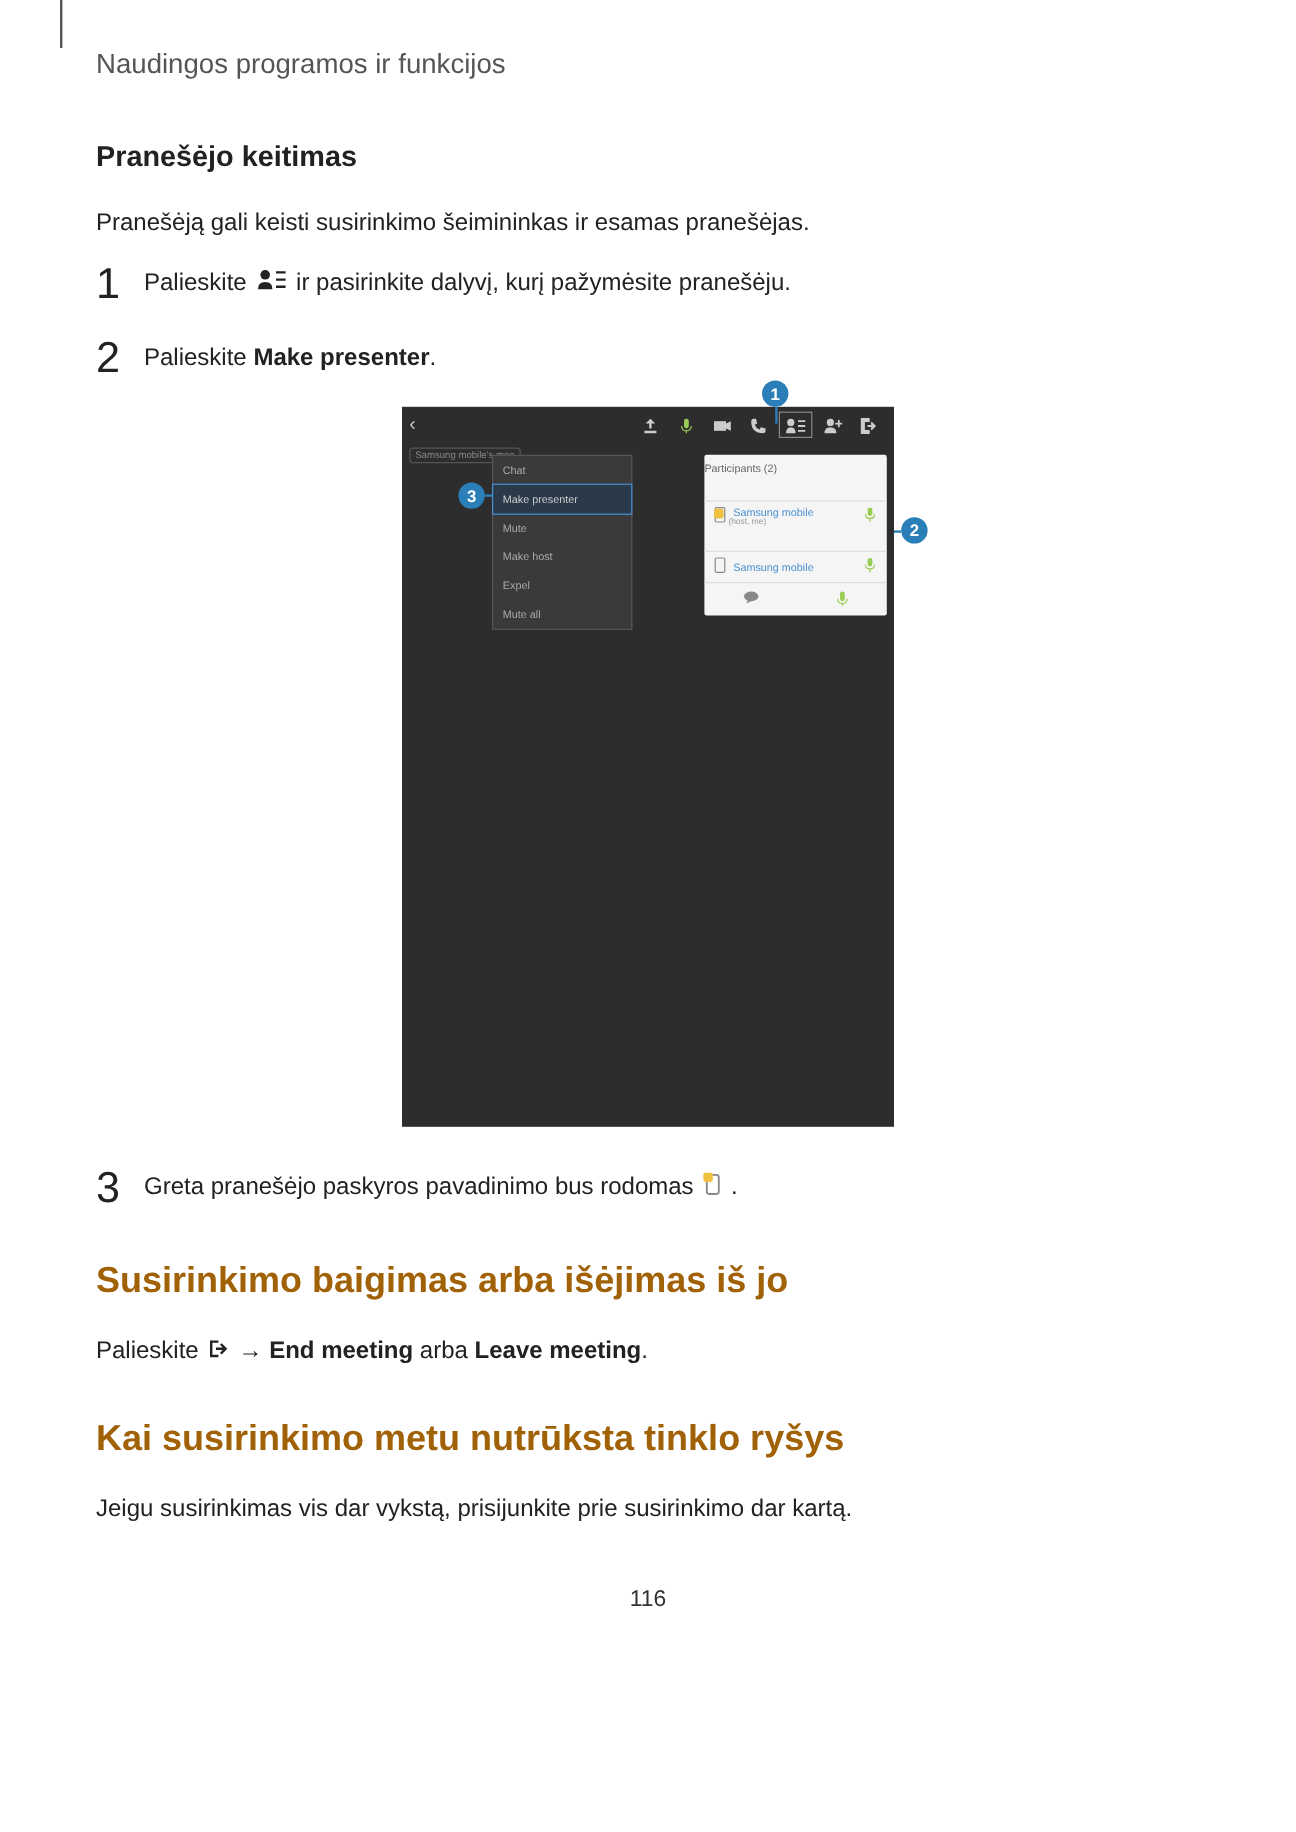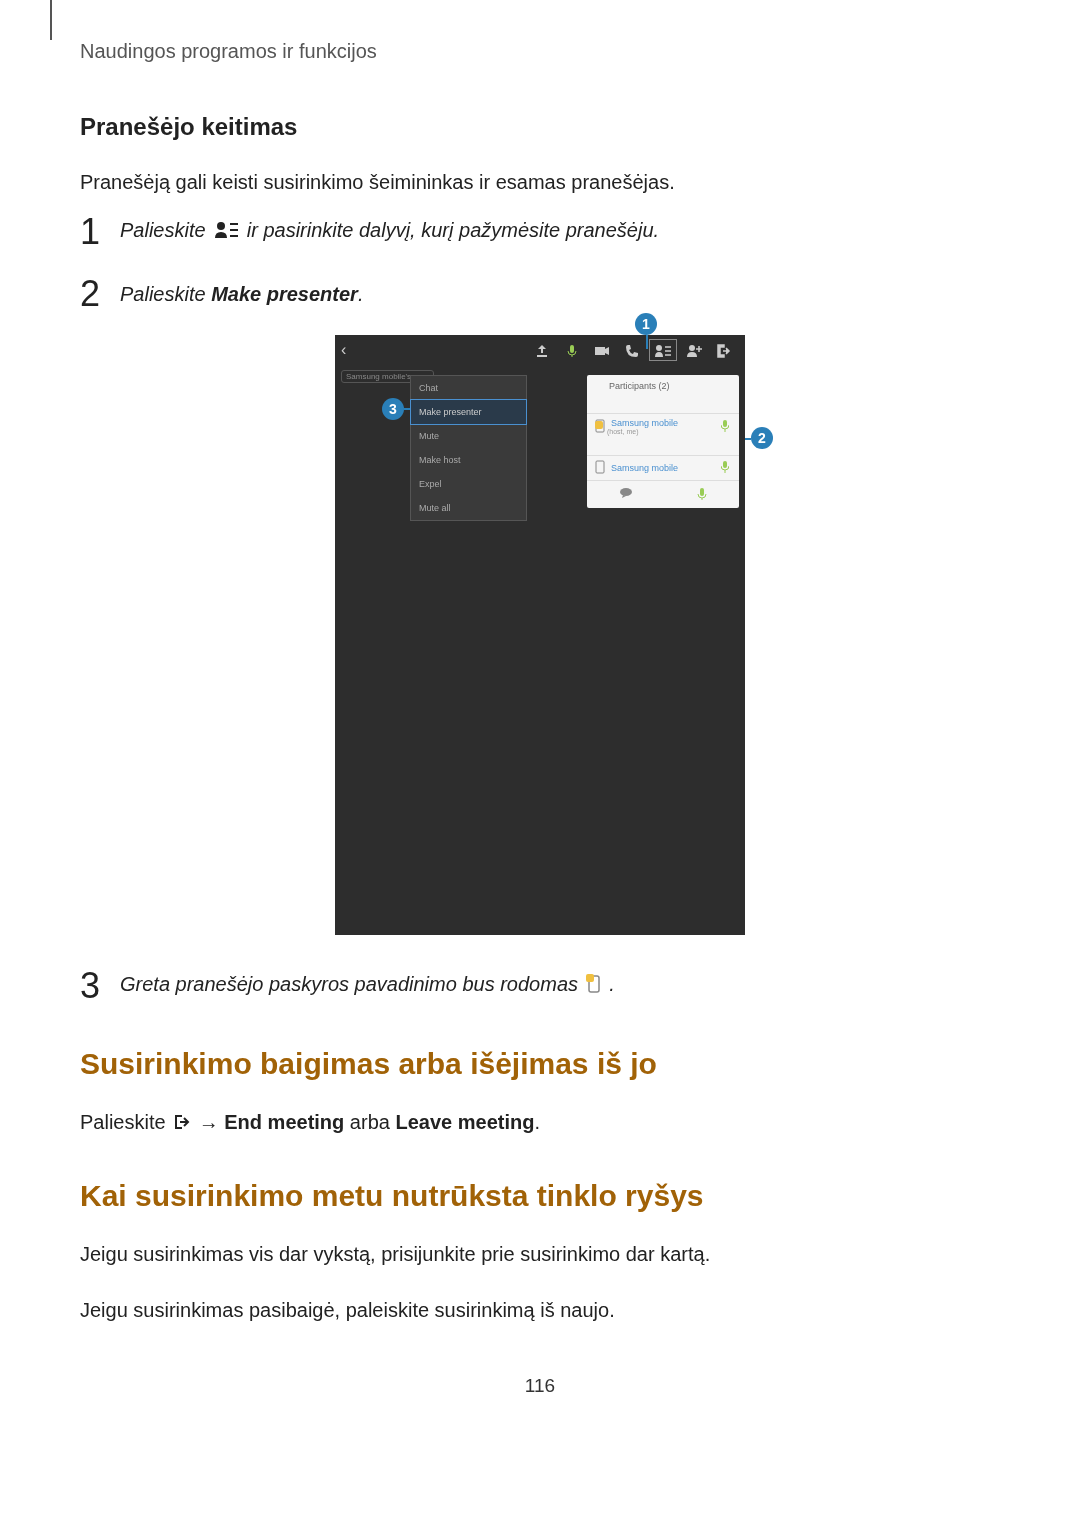--- a/index.html
+++ b/index.html
@@ -16,21 +16,21 @@
   }
   .left-border {
     position: absolute;
     left: 50px;
     top: 0;
     width: 2px;
     height: 40px;
     background: #555;
   }
   .header {
-    font-size: 20px;
+    font-size: 23px;
     color: #555;
     margin-bottom: 50px;
   }
   .sub-heading {
     font-size: 24px;
     font-weight: bold;
     margin-bottom: 0;
   }
   .body-text {
     font-size: 20px;
@@ -44,21 +44,20 @@
     margin-bottom: 20px;
   }
   .step-num {
     font-size: 36px;
     font-weight: 300;
     width: 40px;
     flex-shrink: 0;
   }
   .step-text {
     font-size: 20px;
-    font-style: italic;
   }
   .inline-icon {
     display: inline-block;
     vertical-align: middle;
     margin: 0 2px;
   }
   .section-heading {
     font-size: 30px;
     color: #a16207;
     font-weight: bold;
@@ -163,21 +162,21 @@
     position: absolute;
     right: 6px;
     top: 40px;
     width: 152px;
     background: #f5f5f5;
     border-radius: 2px;
   }
   .ss-panel-title {
     font-size: 9px;
     color: #666;
-    padding: 6px 22px;
+    padding: 6px 0;
   }
   .ss-prow {
     display: flex;
     align-items: center;
     padding: 4px 6px;
     border-top: 1px solid #ddd;
     position: relative;
     margin-top: 16px;
   }
   .ss-prow-icon { width: 14px; font-size: 10px; color: #888; text-align: center; }
@@ -375,16 +374,15 @@
       <svg width="18" height="18" viewBox="0 0 18 18">
           <path d="M2 2 L2 16 L9 16 L9 14 L4 14 L4 4 L9 4 L9 2 Z" fill="#222"></path>
           <path d="M7 9 L14 9 M11 5 L15 9 L11 13" stroke="#222" stroke-width="2" fill="none"></path>
         </svg>
     </span>
     <span> → </span><b>End meeting</b><span> arba </span><b>Leave meeting</b><span>.</span>
   </div>
 
   <div class="section-heading">Kai susirinkimo metu nutrūksta tinklo ryšys</div>
   <div class="body-text">Jeigu susirinkimas vis dar vykstą, prisijunkite prie susirinkimo dar kartą.</div>
-  <div class="body-text">Jeigu susirinkimas pasibaigė, paleiskite susirinkimą iš naujo.</div>
 
   <div class="page-number">116</div>
 </div>
 
 </body></html>

